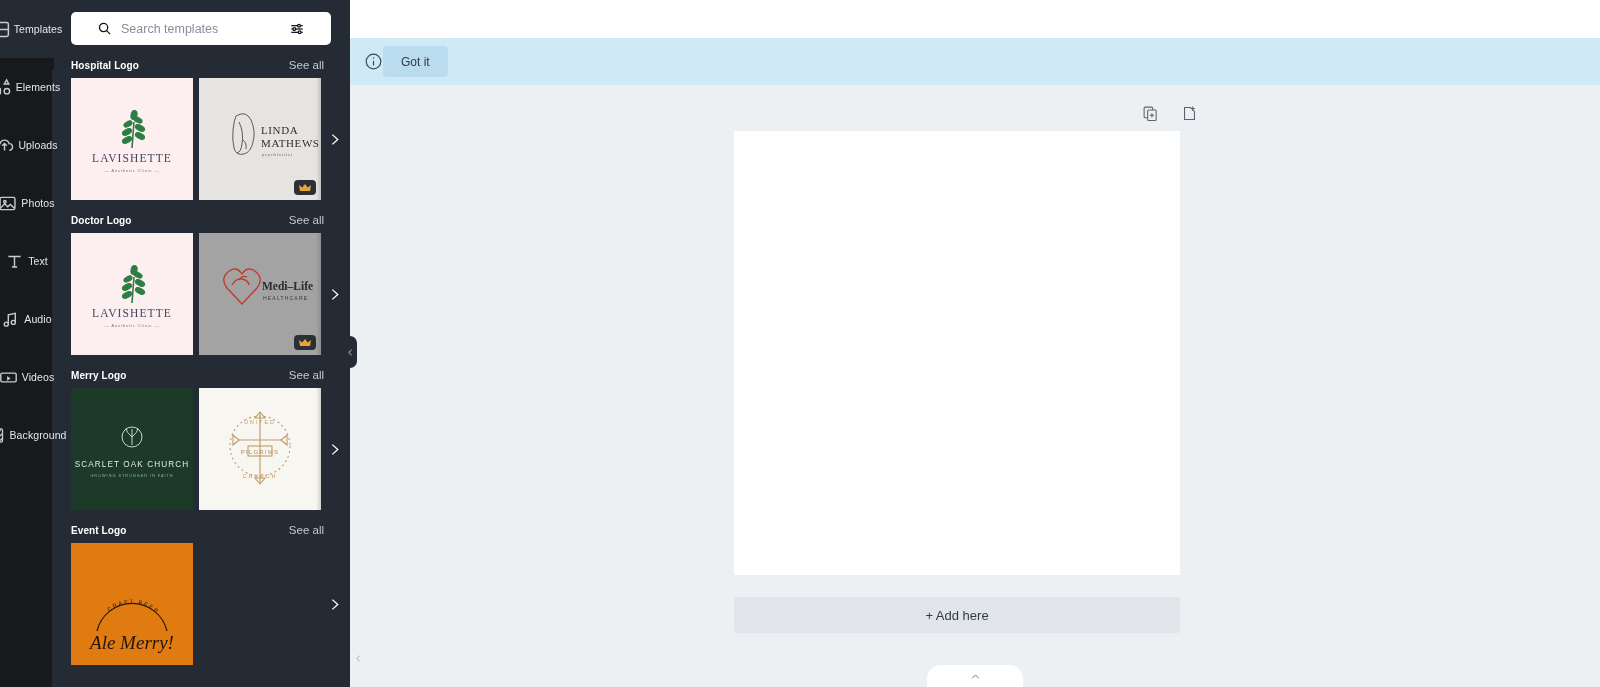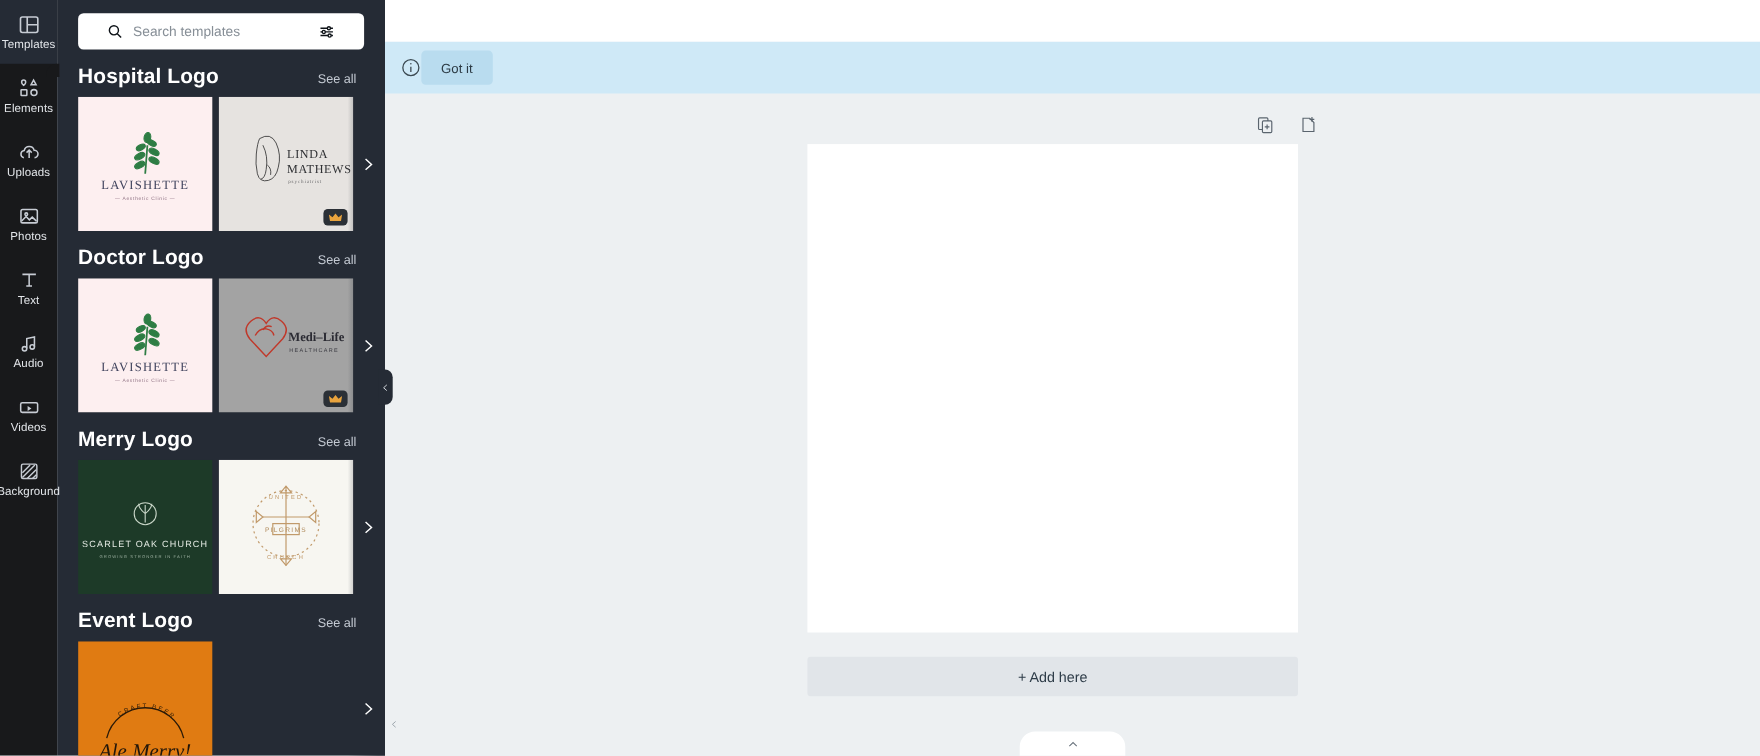--- a/index.html
+++ b/index.html
@@ -11,21 +11,21 @@
   }
   body { position: relative; }
 
   
   #rail {
     position: absolute; left: 0; top: 0; width: 52px; height: 687px;
     background: #18191b; z-index: 40;
   }
   .rail-item {
     position: relative; width: 52px; height: 58px;
-    display: flex; flex-direction: column; align-items: center; justify-content: center;
+    display: flex; align-items: center; justify-content: center;
     color: #c7ccd4; cursor: pointer; gap: 3px;
   }
   .rail-item.active { background: #252b35; }
   .rail-item .rail-label {
     font-size: 10.5px; line-height: 11px; color: #e3e6ea;
     white-space: nowrap; letter-spacing: .1px;
   }
   .rail-icon { width: 21px; height: 21px; display:block; }
   .rail-icon svg { width: 21px; height: 21px; display:block; }
   
@@ -51,21 +51,21 @@
     padding-left: 9px; background: transparent;
   }
   #search-input::placeholder { color: #868e96; }
   #filter-icon { width: 16px; height: 16px; flex: 0 0 16px; color: #0e1318; cursor: pointer; }
 
   .section { margin-top: 14px; }
   .section-head {
     display: flex; align-items: baseline; justify-content: space-between;
     padding: 0 26px 0 19px; margin-bottom: 7px;
   }
-  .section-title { font-size: 19px; font-weight: bold; color: #fff; letter-spacing: .1px; }
+  .section-title { font-size: 10px; font-weight: bold; color: #fff; letter-spacing: .1px; }
   .see-all { font-size: 11.5px; color: #c3c9d2; cursor: pointer; }
 
   .row-wrap { position: relative; padding-left: 19px; height: 122px; }
   .row {
     display: flex; gap: 6px; height: 122px; overflow: hidden; width: 279px;
   }
   .card {
     position: relative; width: 122px; height: 122px; flex: 0 0 122px;
     overflow: hidden; background:#fff;
   }

